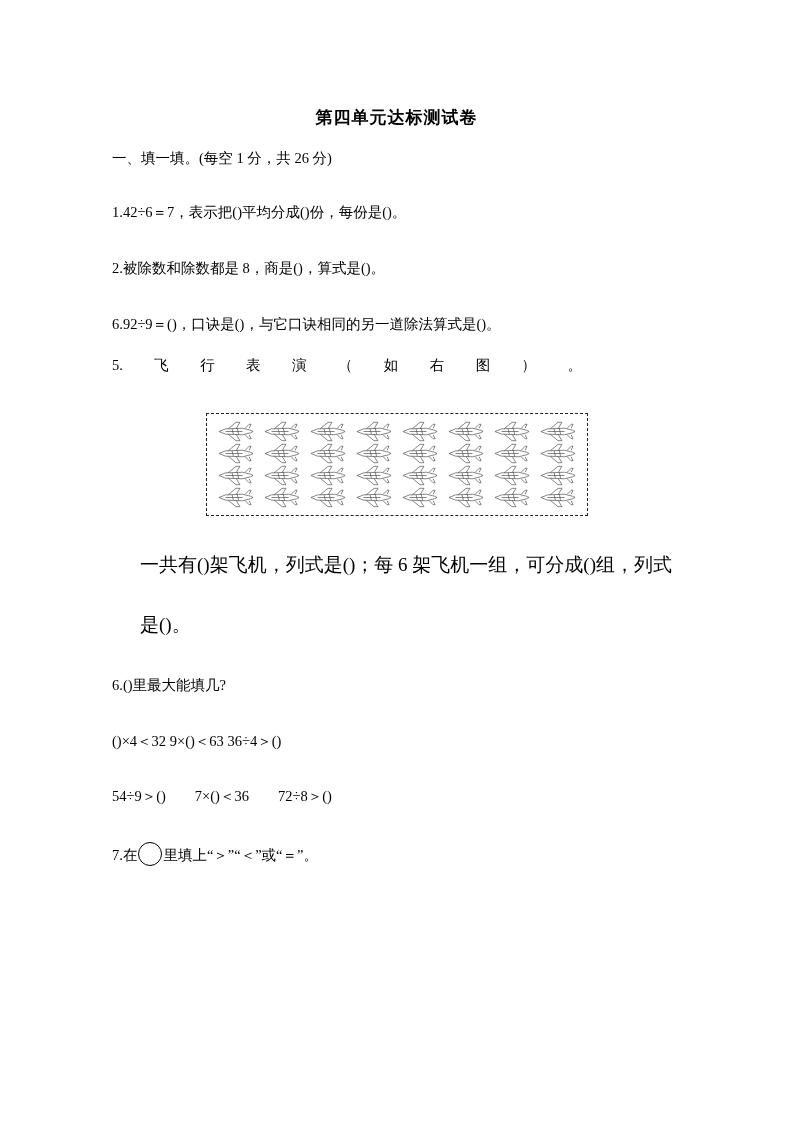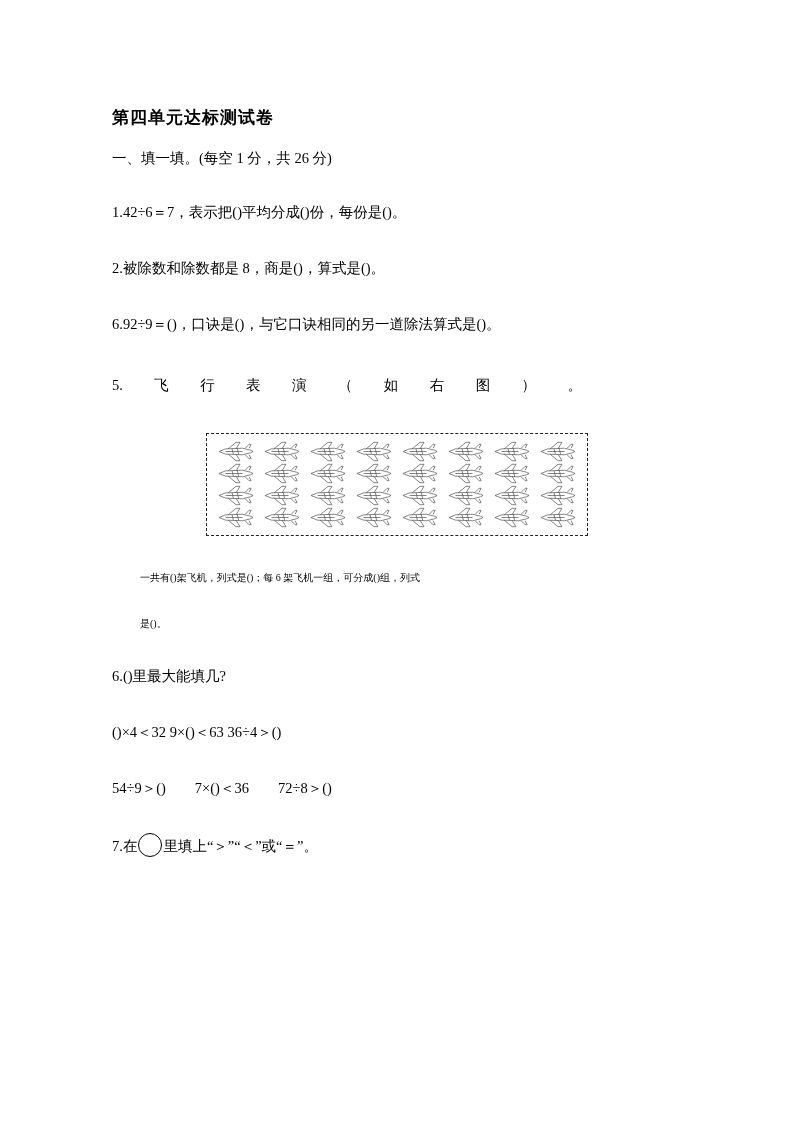--- a/index.html
+++ b/index.html
@@ -16,40 +16,40 @@
     overflow: hidden;
   }
   .page {
     width: 793px;
     height: 1122px;
     box-sizing: border-box;
     padding: 0 112px;
     position: relative;
   }
   .doc-title {
-    text-align: left;
+    text-align: center;
     font-family: "Liberation Sans", "DejaVu Sans", sans-serif;
     font-weight: bold;
     font-size: 17px;
     letter-spacing: 1px;
     margin-top: 106px;
     margin-bottom: 0;
   }
   .section-heading {
     font-size: 14.5px;
     margin-top: 20px;
   }
   .q-line {
     font-size: 14.5px;
     margin-top: 34px;
     line-height: 1.5;
   }
   .q-spread {
     font-size: 14.5px;
-    margin-top: 40px;
+    margin-top: 20px;
     text-align: justify;
     text-align-last: justify;
     width: 470px;
     line-height: 1.5;
   }
   .figure-wrap {
     margin-top: 36px;
     display: flex;
     justify-content: center;
   }
@@ -65,21 +65,21 @@
     align-items: center;
     justify-items: center;
     overflow: hidden;
   }
   .plane-svg {
     width: 40px;
     height: 21px;
     display: block;
   }
   .indented {
-    font-size: 10px;
+    font-size: 19px;
     margin-top: 34px;
     margin-left: 28px;
     line-height: 1.6;
   }
   .indented.second {
     margin-top: 30px;
   }
   .q-sub {
     font-size: 14.5px;
     margin-top: 34px;

